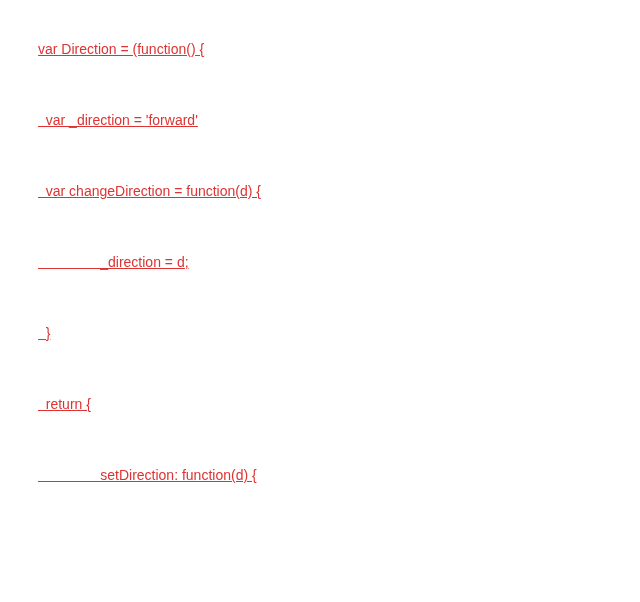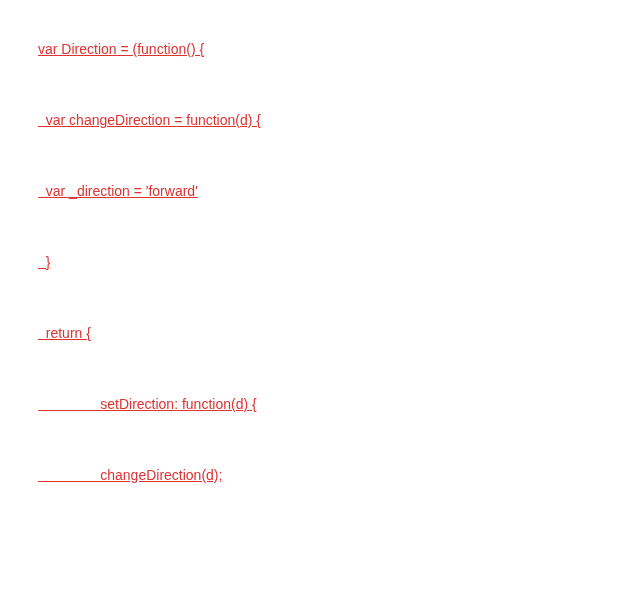--- a/index.html
+++ b/index.html
@@ -29,25 +29,25 @@
       height: 43px;
       font-weight: 400;
       text-decoration: underline;
     }
   </style>
 </head>
 <body>
 
 <div class="code-block">
   <span class="line">var Direction = (function() {</span>
+  <span class="line">  var _direction = 'forward'</span>
   <span class="line">  var changeDirection = function(d) {</span>
-  <span class="line">  var _direction = 'forward'</span>
+  <span class="line">                _direction = d;</span>
   <span class="line">  }</span>
   <span class="line">  return {</span>
   <span class="line">                setDirection: function(d) {</span>
-  <span class="line">                changeDirection(d);</span>
   
   
   
   
   
   
 </div>
 
 </body></html>

